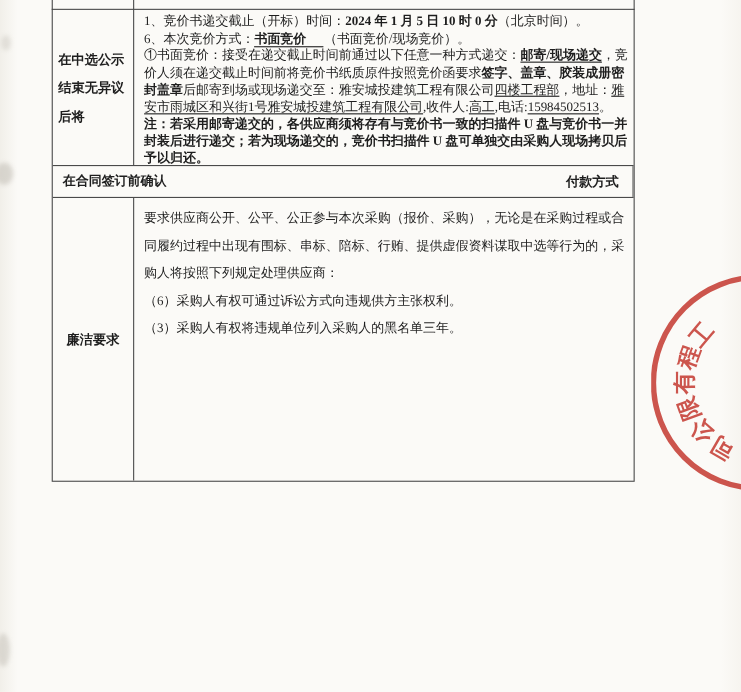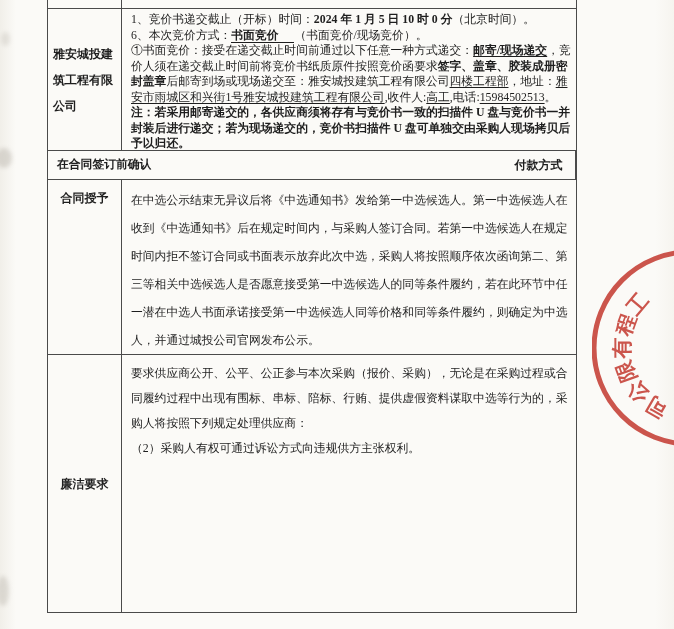--- a/index.html
+++ b/index.html
@@ -38,44 +38,41 @@
 
 <div class="page">
 
   <div class="vext" style="left:47px"></div>
   <div class="vext" style="left:121px"></div>
   <div class="vext" style="left:576px"></div>
 
   <div class="table">
 
     <div class="row r1">
-      <div class="cell label">雅安城投建筑工程有限公司</div>
+      <div class="cell label">在中选公示结束无异议后将</div>
       <div class="cell content">
         <p><span>1、竞价书递交截止（开标）时间：</span><span class="b">2024 年 1 月 5 日 10 时 0 分</span><span>（北京时间）。</span></p>
         <p><span>6、本次竞价方式：</span><span class="u-pad">书面竞价</span><span>（书面竞价/现场竞价）。</span></p>
         <p><span>①书面竞价：接受在递交截止时间前通过以下任意一种方式递交：</span><span class="u b">邮寄/现场递交</span><span>，竞价人须在递交截止时间前将竞价书纸质原件按照竞价函要求</span><span class="b">签字、盖章、胶装成册密封盖章</span><span>后邮寄到场或现场递交至：雅安城投建筑工程有限公司</span><span class="u">四楼工程部</span><span>，地址：</span><span class="u">雅安市雨城区和兴街1号雅安城投建筑工程有限公司</span><span>,收件人:</span><span class="u">高工</span><span>,电话:</span><span class="u">15984502513</span><span>。</span></p>
         <p class="b">注：若采用邮寄递交的，各供应商须将存有与竞价书一致的扫描件 U 盘与竞价书一并封装后进行递交；若为现场递交的，竞价书扫描件 U 盘可单独交由采购人现场拷贝后予以归还。</p>
       </div>
     </div>
 
     <div class="row r2">
       <div class="cell content">在合同签订前确认</div>
       <div class="cell label">付款方式</div>
     </div>
 
-    <div class="row r3">
-      <div class="cell label top">合同授予</div>
-      <div class="cell content">在中选公示结束无异议后将《中选通知书》发给第一中选候选人。第一中选候选人在收到《中选通知书》后在规定时间内，与采购人签订合同。若第一中选候选人在规定时间内拒不签订合同或书面表示放弃此次中选，采购人将按照顺序依次函询第二、第三等相关中选候选人是否愿意接受第一中选候选人的同等条件履约，若在此环节中任一潜在中选人书面承诺接受第一中选候选人同等价格和同等条件履约，则确定为中选人，并通过城投公司官网发布公示。</div>
-    </div>
 
     <div class="row r4">
       <div class="cell label">廉洁要求</div>
       <div class="cell content">
         <p>要求供应商公开、公平、公正参与本次采购（报价、采购），无论是在采购过程或合同履约过程中出现有围标、串标、陪标、行贿、提供虚假资料谋取中选等行为的，采购人将按照下列规定处理供应商：</p>
-        <p>（2）采购人有权可通过诉讼方式向违规供方主张权利。</p>
+        <p>（6）采购人有权可通过诉讼方式向违规供方主张权利。</p>
+        <p>（3）采购人有权将违规单位列入采购人的黑名单三年。</p>
       </div>
     </div>
 
   </div>
 
   <svg class="seal" viewBox="0 0 200 200" aria-hidden="true">
     <circle cx="98" cy="100" r="96" fill="none" stroke-width="5" stroke="#c43a31"></circle>
     <g font-size="21" font-weight="bold" text-anchor="middle" font-family="Liberation Serif, serif">
       <text transform="translate(45.9,56.3) rotate(-50)" dominant-baseline="central" fill="#c43a31">工</text>
       <text transform="translate(34.1,76.7) rotate(-70)" dominant-baseline="central" fill="#c43a31">程</text>

